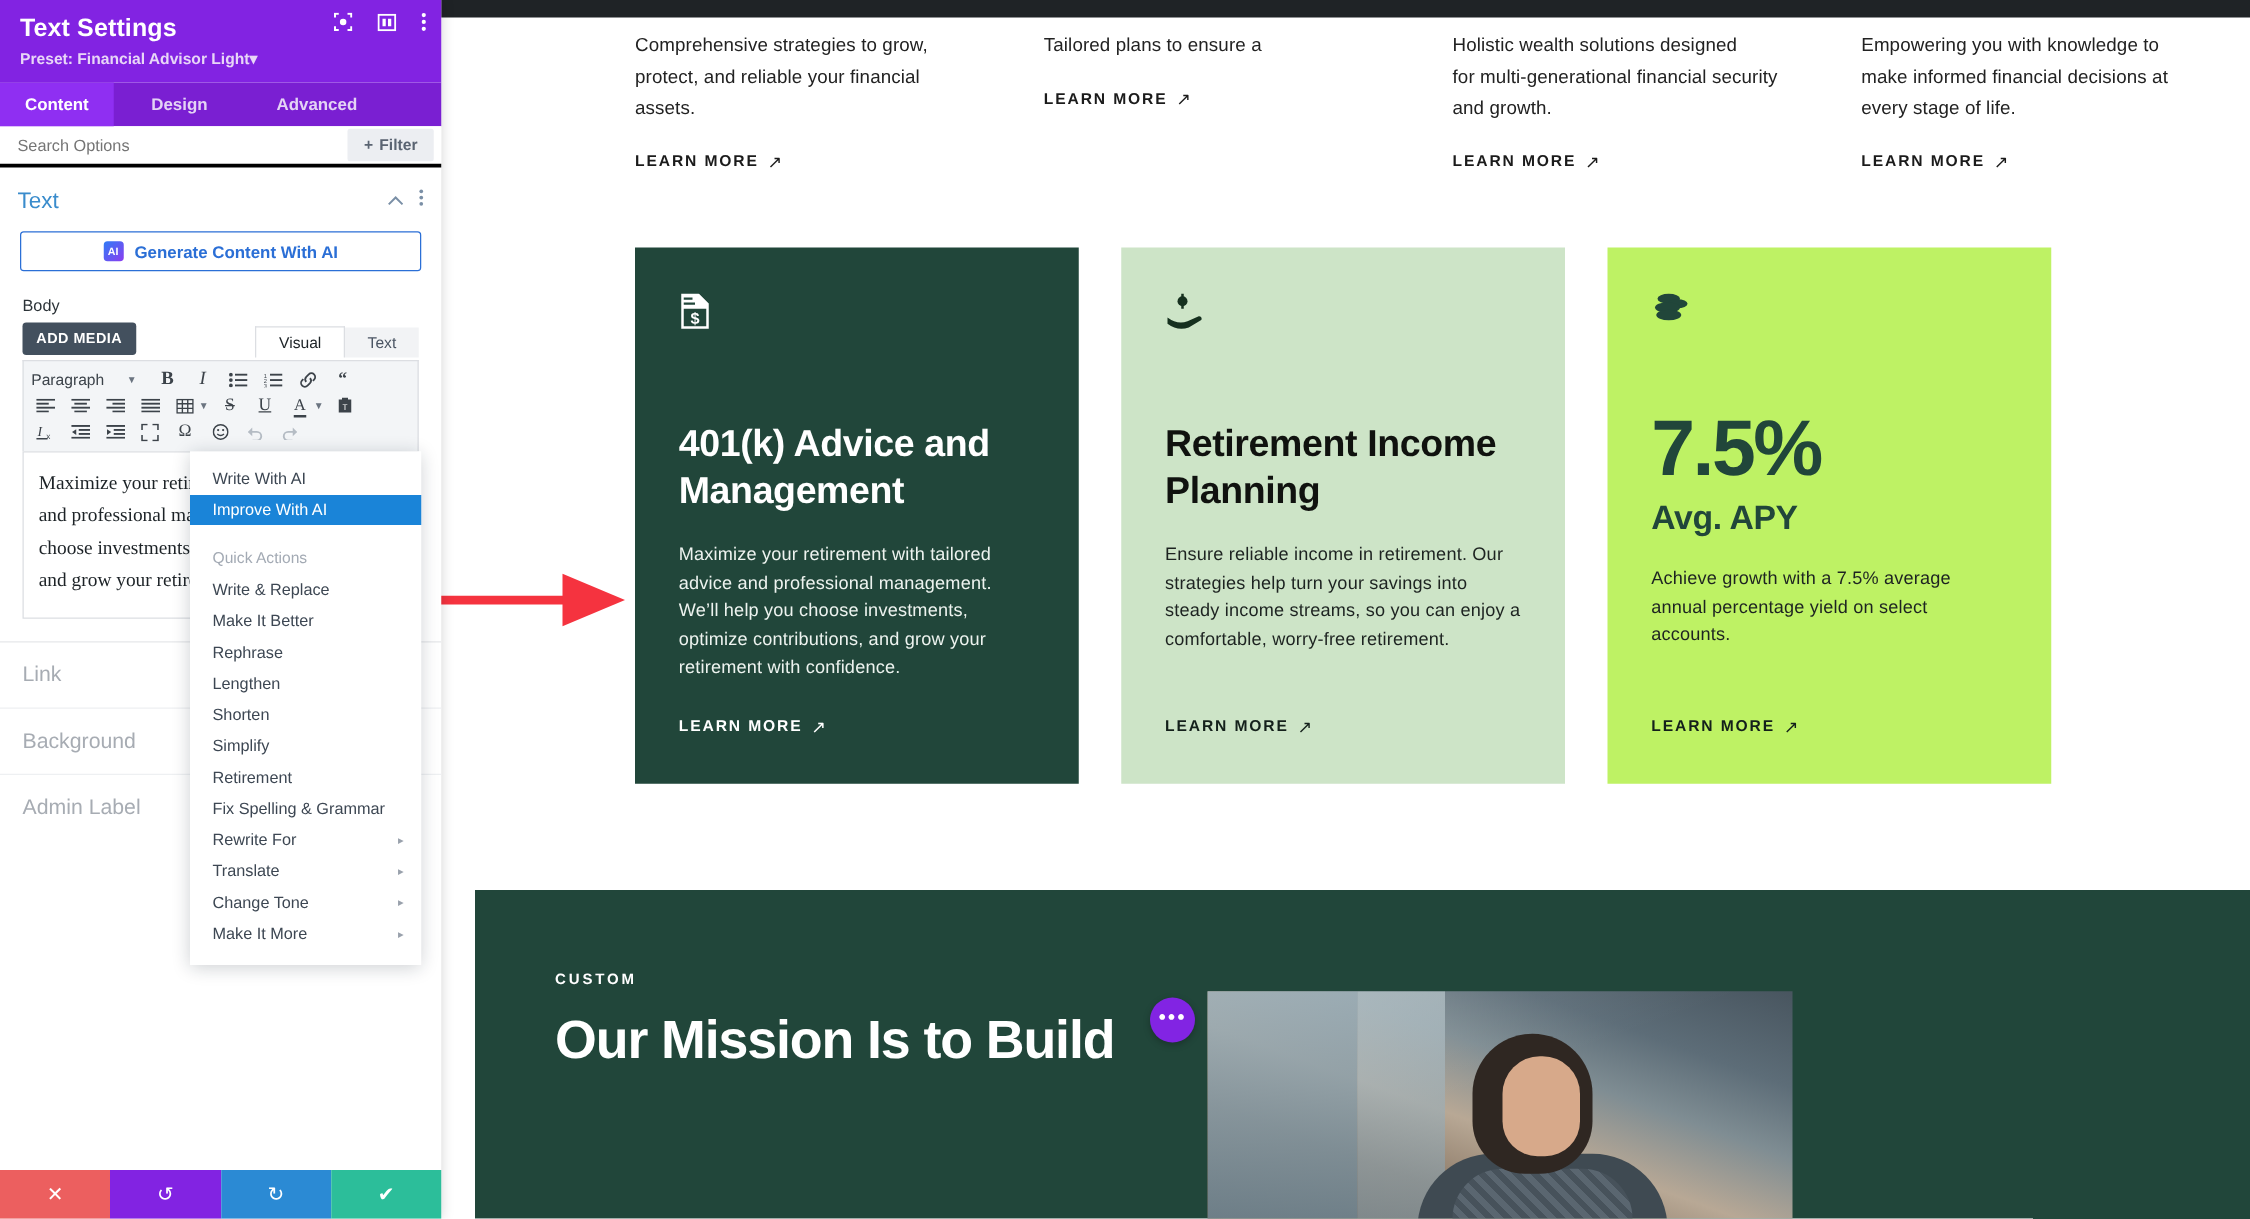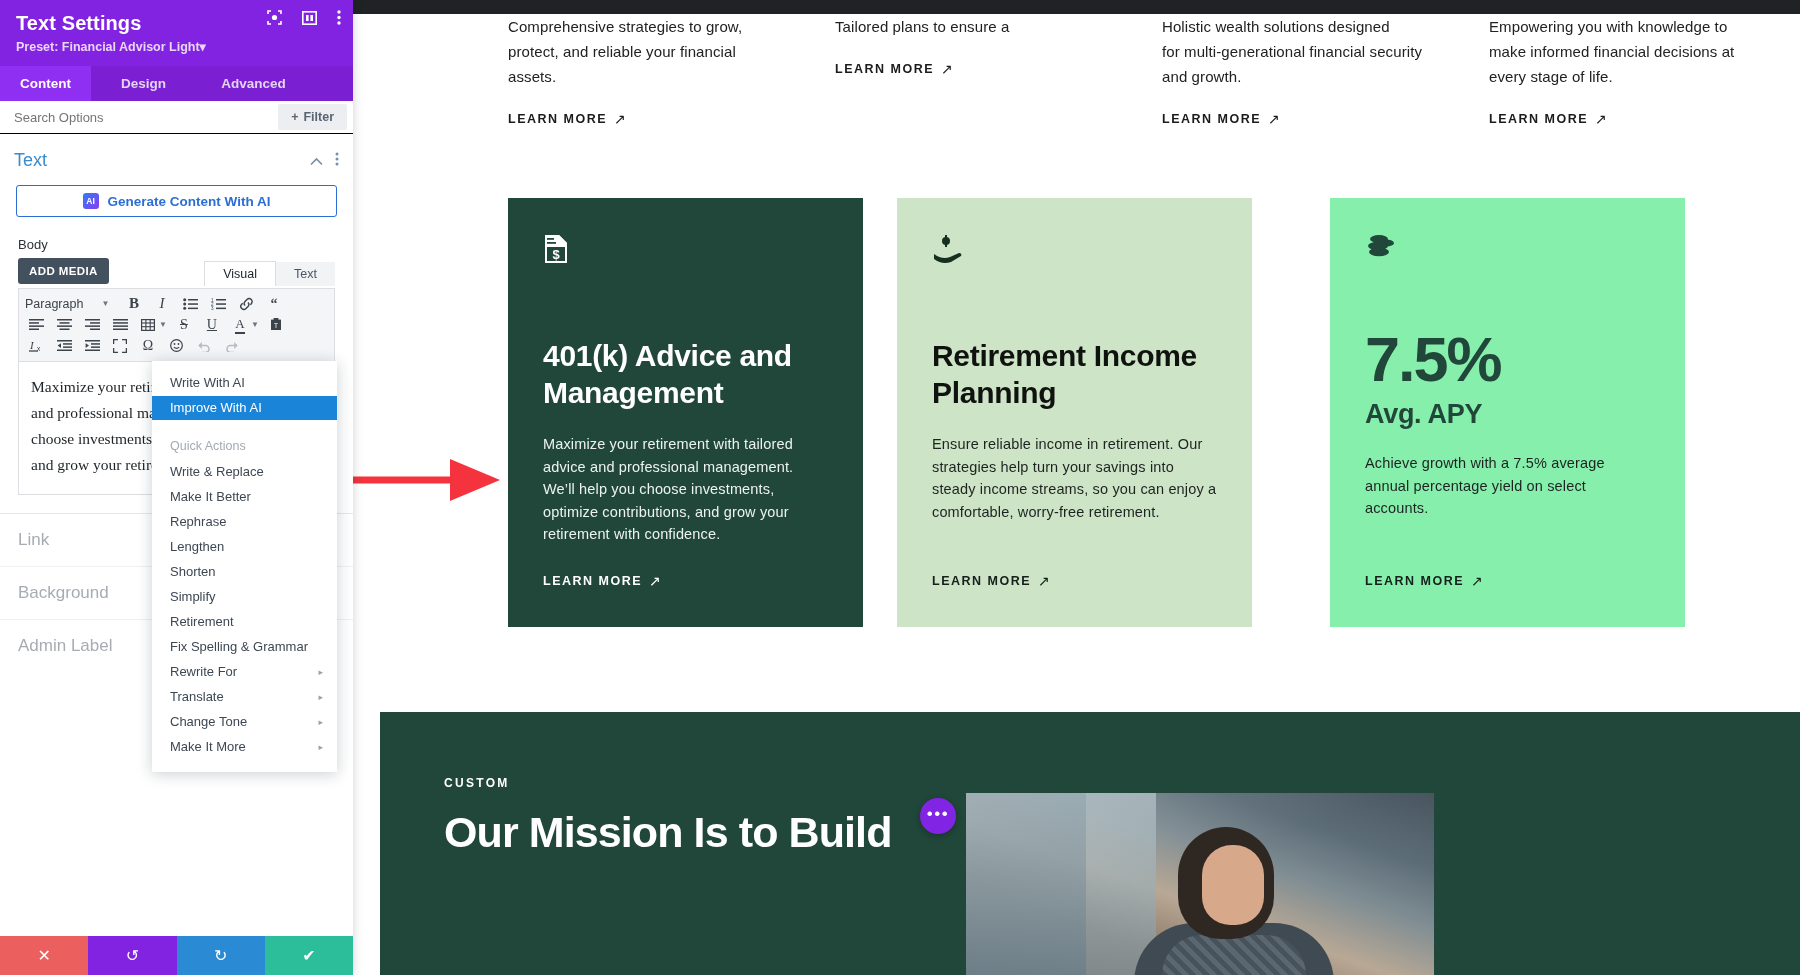--- a/index.html
+++ b/index.html
@@ -16,21 +16,21 @@
     position: absolute; left: 0; top: 0; width: 1800px; height: 975px;
     background: #ffffff; overflow: hidden;
   }
   .site-topbar {
     position: absolute; left: 0; top: 0; width: 1800px; height: 14px;
     background: #1f2326;
   }
 
   
   .top-row {
-    position: absolute; left: 508px; top: 14px; width: 1292px; height: 110px;
+    position: absolute; left: 508px; top: 24px; width: 1292px; height: 110px;
     display: flex; gap: 0;
   }
   .top-col { width: 278px; margin-right: 49px; }
   .top-col:last-child { margin-right: 0; }
   .top-col p {
     font-size: 15px; line-height: 25px; color: #222; letter-spacing: .1px;
   }
   .top-col p .clipline { display: block; color: #222; }
   .learn-more {
     margin-top: 22px;
@@ -40,21 +40,21 @@
   }
   .learn-more .arr { font-size: 14px; font-weight: 400; }
 
   
   .card-row {
     position: absolute; left: 508px; top: 198px; display: flex; gap: 34px;
   }
   .card { width: 355px; height: 429px; padding: 36px 35px 0 35px; position: relative; }
   .card.dark { background: #21463a; }
   .card.light { background: #cde4c7; }
-  .card.grey { background: #86efac; margin-left: 44px; }
+  .card.grey { background: #bef264; }
   .card .cicon { height: 42px; display: flex; align-items: flex-start; }
   .card h3 {
     font-size: 30px; line-height: 1.22; font-weight: 800; letter-spacing: -.3px;
     margin-top: 62px;
   }
   .card.dark h3 { color: #ffffff; }
   .card.light h3, .card.grey h3 { color: #10120f; }
   .card p.body {
     margin-top: 22px; font-size: 14.5px; line-height: 22.5px; letter-spacing: .15px;
   }
@@ -132,21 +132,21 @@
   .tab {
     flex: 0 0 auto; padding: 0 22px; height: 35px; line-height: 35px;
     font-size: 13.5px; color: #e4d3f5; font-weight: 600; text-align: center;
   }
   .tab.w1 { width: 91px; padding: 0; }
   .tab.w2 { width: 105px; padding: 0; }
   .tab.w3 { width: 115px; padding: 0; }
   .tab.active { background: #8f2ff2; color: #ffffff; }
 
   .searchbar {
-    height: 33px; border-bottom: 1px solid #000000; display: flex;
+    height: 33px; border-bottom: 3px solid #000000; display: flex;
     align-items: center; justify-content: space-between; padding: 0 0 0 14px;
     background: #fff;
   }
   .searchbar .sph { font-size: 13px; color: #9b9ca4; }
   .filter-btn {
     background: #eceef2; color: #5a6472; font-size: 12.5px; font-weight: 600;
     padding: 6px 13px; margin-right: 6px; border-radius: 2px;
     display: flex; align-items: center; gap: 5px;
   }
 

